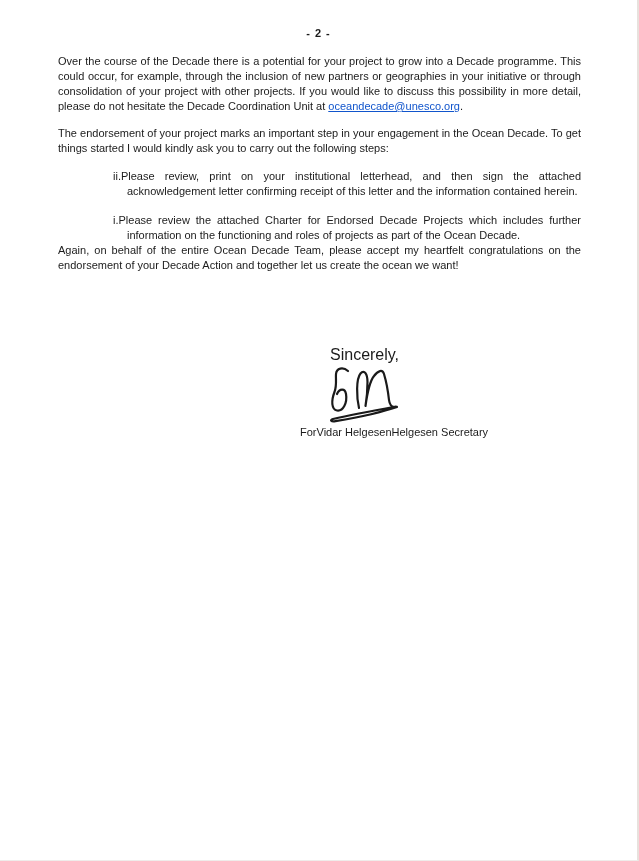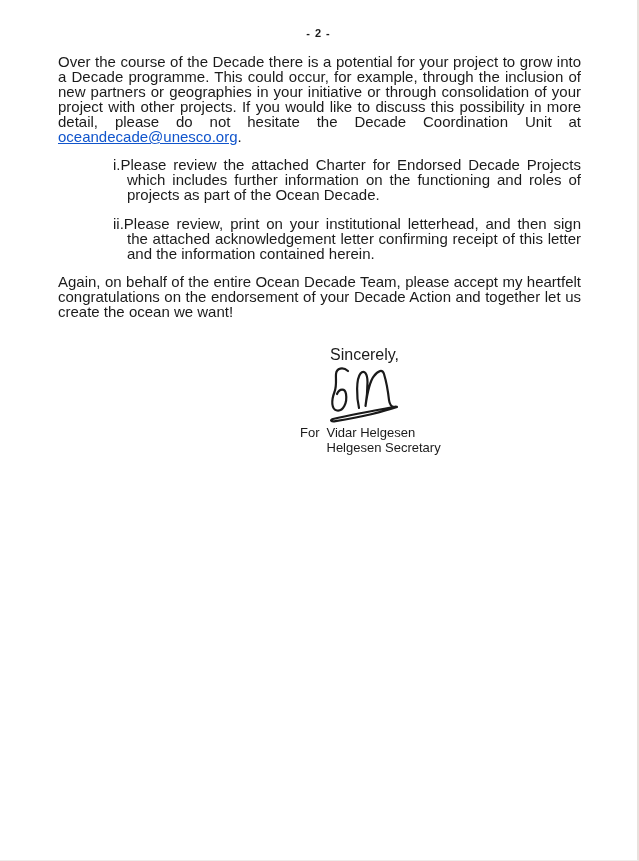--- a/index.html
+++ b/index.html
@@ -27,39 +27,39 @@
     text-align: center;
     font-size: 11px;
     font-weight: bold;
     letter-spacing: 1px;
   }
   .content {
     position: absolute;
     top: 54px;
     left: 58px;
     width: 523px;
-    font-size: 15px;
+    font-size: 11px;
     line-height: 15px;
   }
   .para {
     margin: 0;
     text-align: justify;
   }
   .para + .para { margin-top: 12px; }
   .doc-list {
     margin: 13px 0 0 0;
     padding-left: 69px;
   }
   .doc-item {
     text-align: justify;
     text-indent: -14px;
   }
   .doc-item + .doc-item { margin-top: 14px; }
   .doc-item .marker { white-space: nowrap; }
-  .para-after-list { margin-top: 13px; }
+  .para-after-list { }
   a.email-link {
     color: #1155cc;
     text-decoration: underline;
     cursor: pointer;
   }
   .closing {
     position: absolute;
     top: 346px;
     left: 330px;
     font-size: 16px;
@@ -70,41 +70,41 @@
     left: 320px;
     width: 90px;
     height: 62px;
   }
   .sig-block {
     position: absolute;
     top: 425px;
     left: 300px;
     display: flex;
     align-items: flex-start;
-    gap: 7px;
-    font-size: 13px;
+    font-size: 11px;
     line-height: 15px;
   }
-  .sig-name-title { display: flex; flex-direction: column; }
+  .sig-name-title { display: flex; }
 </style>
 </head>
 <body>
 
 <div class="page">
 
   <div class="page-number">- 2 -</div>
 
   <div class="content">
 
     <p class="para"><span>Over the course of the Decade there is a potential for your project to grow into a Decade programme. This could occur, for example, through the inclusion of new partners or geographies in your initiative or through consolidation of your project with other projects. If you would like to discuss this possibility in more detail, please do not hesitate the Decade Coordination Unit at </span><a class="email-link">oceandecade@unesco.org</a><span>.</span></p>
 
+    <p class="para">The endorsement of your project marks an important step in your engagement in the Ocean Decade. To get things started I would kindly ask you to carry out the following steps:</p>
 
     <div class="doc-list">
+      <div class="doc-item"><span class="marker">ii.</span><span>Please review, print on your institutional letterhead, and then sign the attached acknowledgement letter confirming receipt of this letter and the information contained herein.</span></div>
       <div class="doc-item"><span class="marker">i.</span><span>Please review the attached Charter for Endorsed Decade Projects which includes further information on the functioning and roles of projects as part of the Ocean Decade.</span></div>
-      <div class="doc-item"><span class="marker">ii.</span><span>Please review, print on your institutional letterhead, and then sign the attached acknowledgement letter confirming receipt of this letter and the information contained herein.</span></div>
     </div>
 
     <p class="para para-after-list">Again, on behalf of the entire Ocean Decade Team, please accept my heartfelt congratulations on the endorsement of your Decade Action and together let us create the ocean we want!</p>
 
   </div>
 
   <div class="closing">Sincerely,</div>
 
   <div class="signature-wrap">
     <svg width="90" height="62" viewBox="0 0 90 62" fill="none" stroke="#1a1a1a" stroke-width="2.2" stroke-linecap="round" stroke-linejoin="round">

